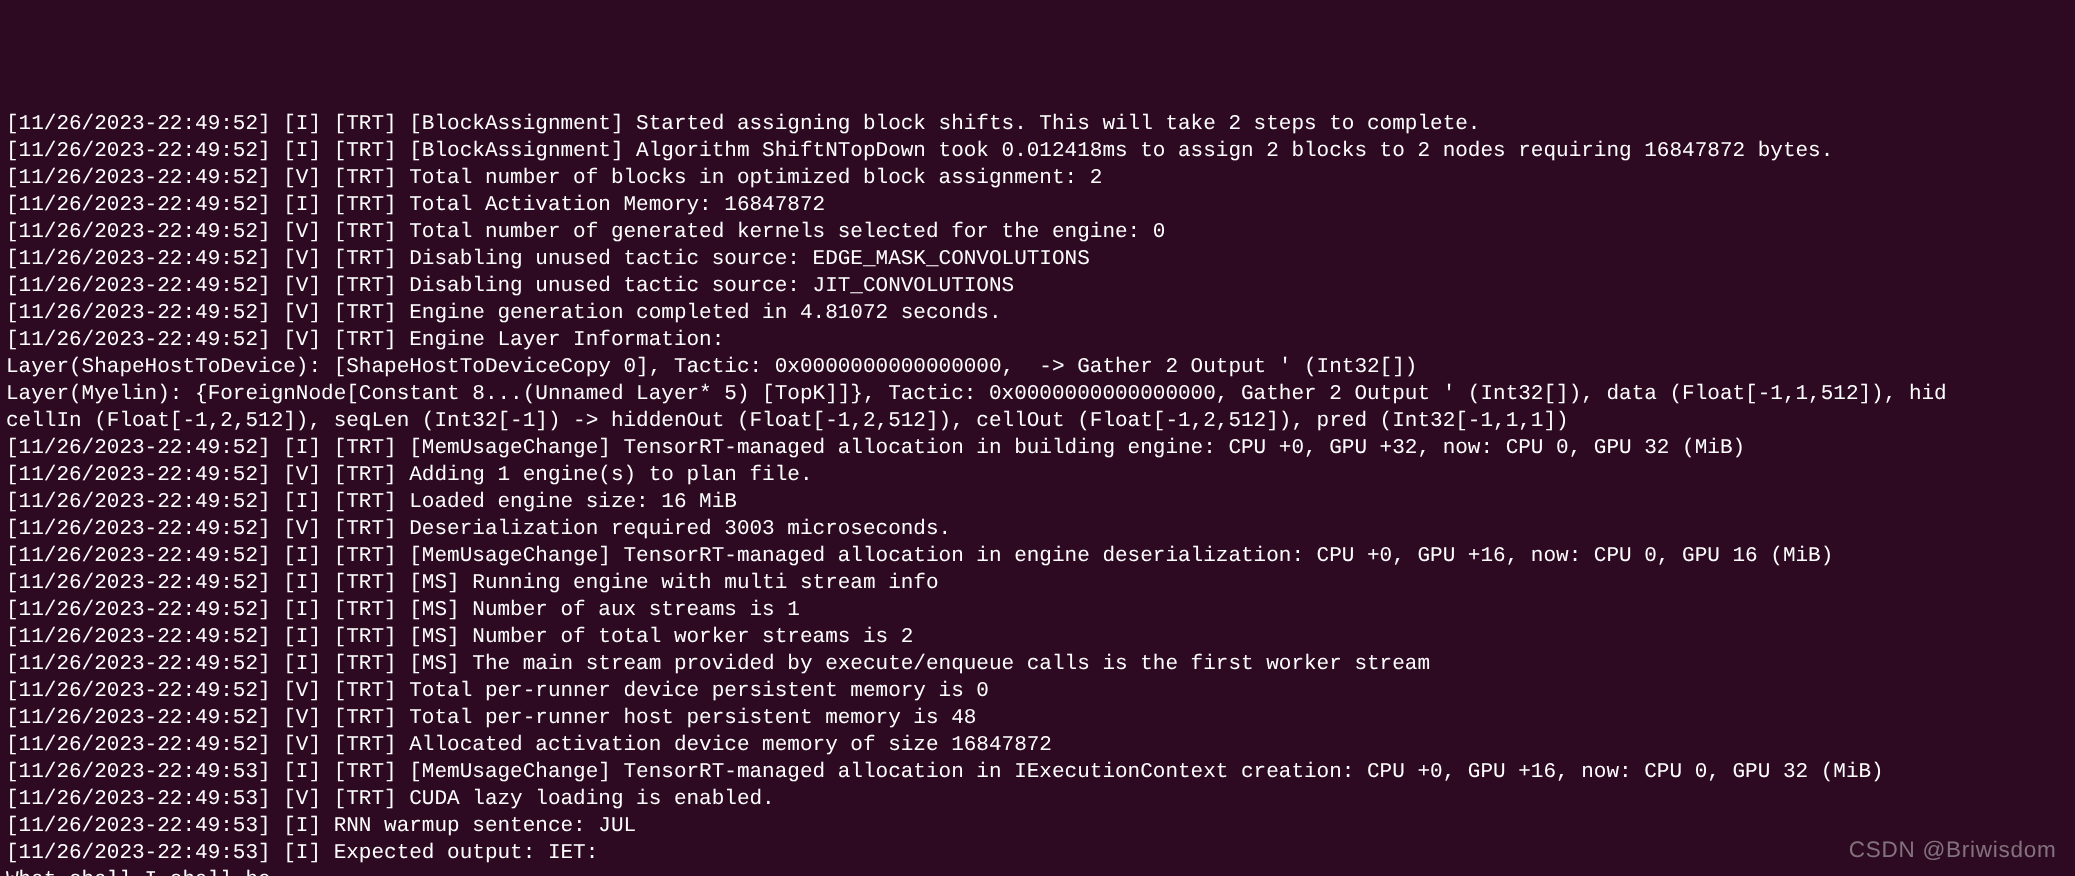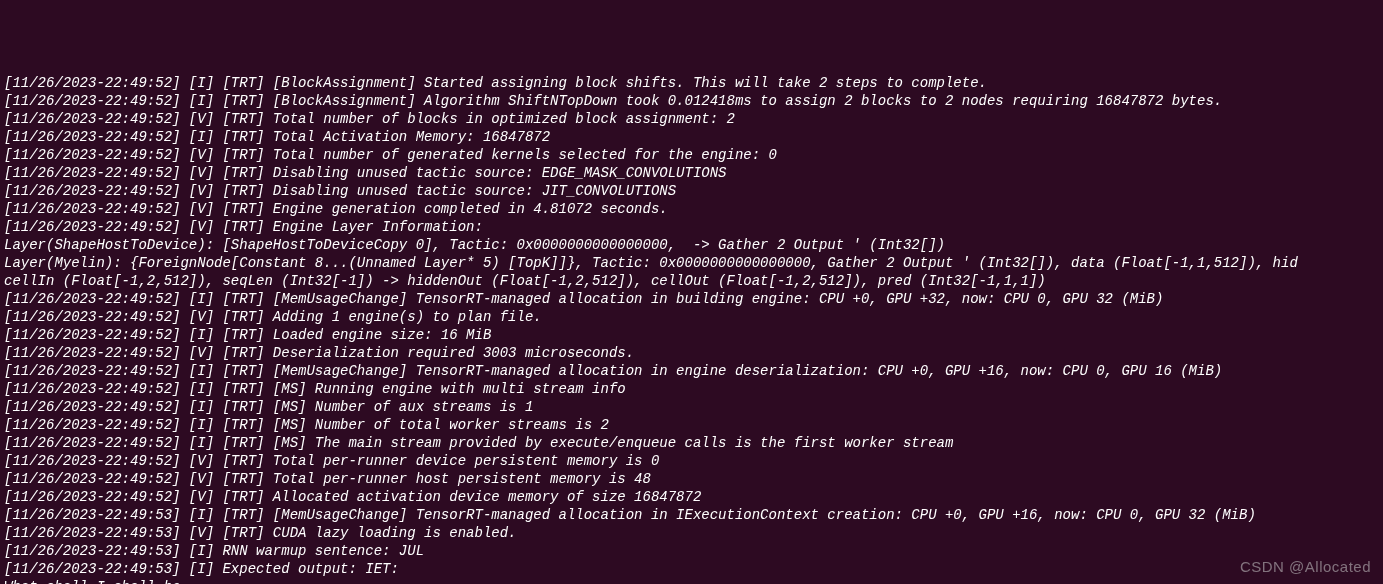--- a/index.html
+++ b/index.html
@@ -14,35 +14,34 @@
       font-size: 14px;
       line-height: 18px;
       padding: 2px 4px;
       width: 1383px;
       height: 584px;
       overflow: hidden;
       white-space: pre;
     }
     .log-line {
       white-space: pre;
-      font-style: italic;
     }
     .watermark {
       position: fixed;
       bottom: 8px;
       right: 12px;
       color: rgba(200, 200, 200, 0.55);
       font-family: Arial, sans-serif;
       font-size: 15px;
       letter-spacing: 0.5px;
     }
   </style>
 </head>
 <body>
 
 
 
 <div id="terminal"><div class="log-line">[11/26/2023-22:49:52] [I] [TRT] [BlockAssignment] Started assigning block shifts. This will take 2 steps to complete.</div><div class="log-line">[11/26/2023-22:49:52] [I] [TRT] [BlockAssignment] Algorithm ShiftNTopDown took 0.012418ms to assign 2 blocks to 2 nodes requiring 16847872 bytes.</div><div class="log-line">[11/26/2023-22:49:52] [V] [TRT] Total number of blocks in optimized block assignment: 2</div><div class="log-line">[11/26/2023-22:49:52] [I] [TRT] Total Activation Memory: 16847872</div><div class="log-line">[11/26/2023-22:49:52] [V] [TRT] Total number of generated kernels selected for the engine: 0</div><div class="log-line">[11/26/2023-22:49:52] [V] [TRT] Disabling unused tactic source: EDGE_MASK_CONVOLUTIONS</div><div class="log-line">[11/26/2023-22:49:52] [V] [TRT] Disabling unused tactic source: JIT_CONVOLUTIONS</div><div class="log-line">[11/26/2023-22:49:52] [V] [TRT] Engine generation completed in 4.81072 seconds.</div><div class="log-line">[11/26/2023-22:49:52] [V] [TRT] Engine Layer Information:</div><div class="log-line">Layer(ShapeHostToDevice): [ShapeHostToDeviceCopy 0], Tactic: 0x0000000000000000,  -&gt; Gather 2 Output ' (Int32[])</div><div class="log-line">Layer(Myelin): {ForeignNode[Constant 8...(Unnamed Layer* 5) [TopK]]}, Tactic: 0x0000000000000000, Gather 2 Output ' (Int32[]), data (Float[-1,1,512]), hid</div><div class="log-line">cellIn (Float[-1,2,512]), seqLen (Int32[-1]) -&gt; hiddenOut (Float[-1,2,512]), cellOut (Float[-1,2,512]), pred (Int32[-1,1,1])</div><div class="log-line">[11/26/2023-22:49:52] [I] [TRT] [MemUsageChange] TensorRT-managed allocation in building engine: CPU +0, GPU +32, now: CPU 0, GPU 32 (MiB)</div><div class="log-line">[11/26/2023-22:49:52] [V] [TRT] Adding 1 engine(s) to plan file.</div><div class="log-line">[11/26/2023-22:49:52] [I] [TRT] Loaded engine size: 16 MiB</div><div class="log-line">[11/26/2023-22:49:52] [V] [TRT] Deserialization required 3003 microseconds.</div><div class="log-line">[11/26/2023-22:49:52] [I] [TRT] [MemUsageChange] TensorRT-managed allocation in engine deserialization: CPU +0, GPU +16, now: CPU 0, GPU 16 (MiB)</div><div class="log-line">[11/26/2023-22:49:52] [I] [TRT] [MS] Running engine with multi stream info</div><div class="log-line">[11/26/2023-22:49:52] [I] [TRT] [MS] Number of aux streams is 1</div><div class="log-line">[11/26/2023-22:49:52] [I] [TRT] [MS] Number of total worker streams is 2</div><div class="log-line">[11/26/2023-22:49:52] [I] [TRT] [MS] The main stream provided by execute/enqueue calls is the first worker stream</div><div class="log-line">[11/26/2023-22:49:52] [V] [TRT] Total per-runner device persistent memory is 0</div><div class="log-line">[11/26/2023-22:49:52] [V] [TRT] Total per-runner host persistent memory is 48</div><div class="log-line">[11/26/2023-22:49:52] [V] [TRT] Allocated activation device memory of size 16847872</div><div class="log-line">[11/26/2023-22:49:53] [I] [TRT] [MemUsageChange] TensorRT-managed allocation in IExecutionContext creation: CPU +0, GPU +16, now: CPU 0, GPU 32 (MiB)</div><div class="log-line">[11/26/2023-22:49:53] [V] [TRT] CUDA lazy loading is enabled.</div><div class="log-line">[11/26/2023-22:49:53] [I] RNN warmup sentence: JUL</div><div class="log-line">[11/26/2023-22:49:53] [I] Expected output: IET:</div><div class="log-line">What shall I shall be</div></div>
 
-<div class="watermark">CSDN @Allocated</div>
+<div class="watermark">CSDN @Briwisdom</div>
 
 
 
 
 </body></html>

